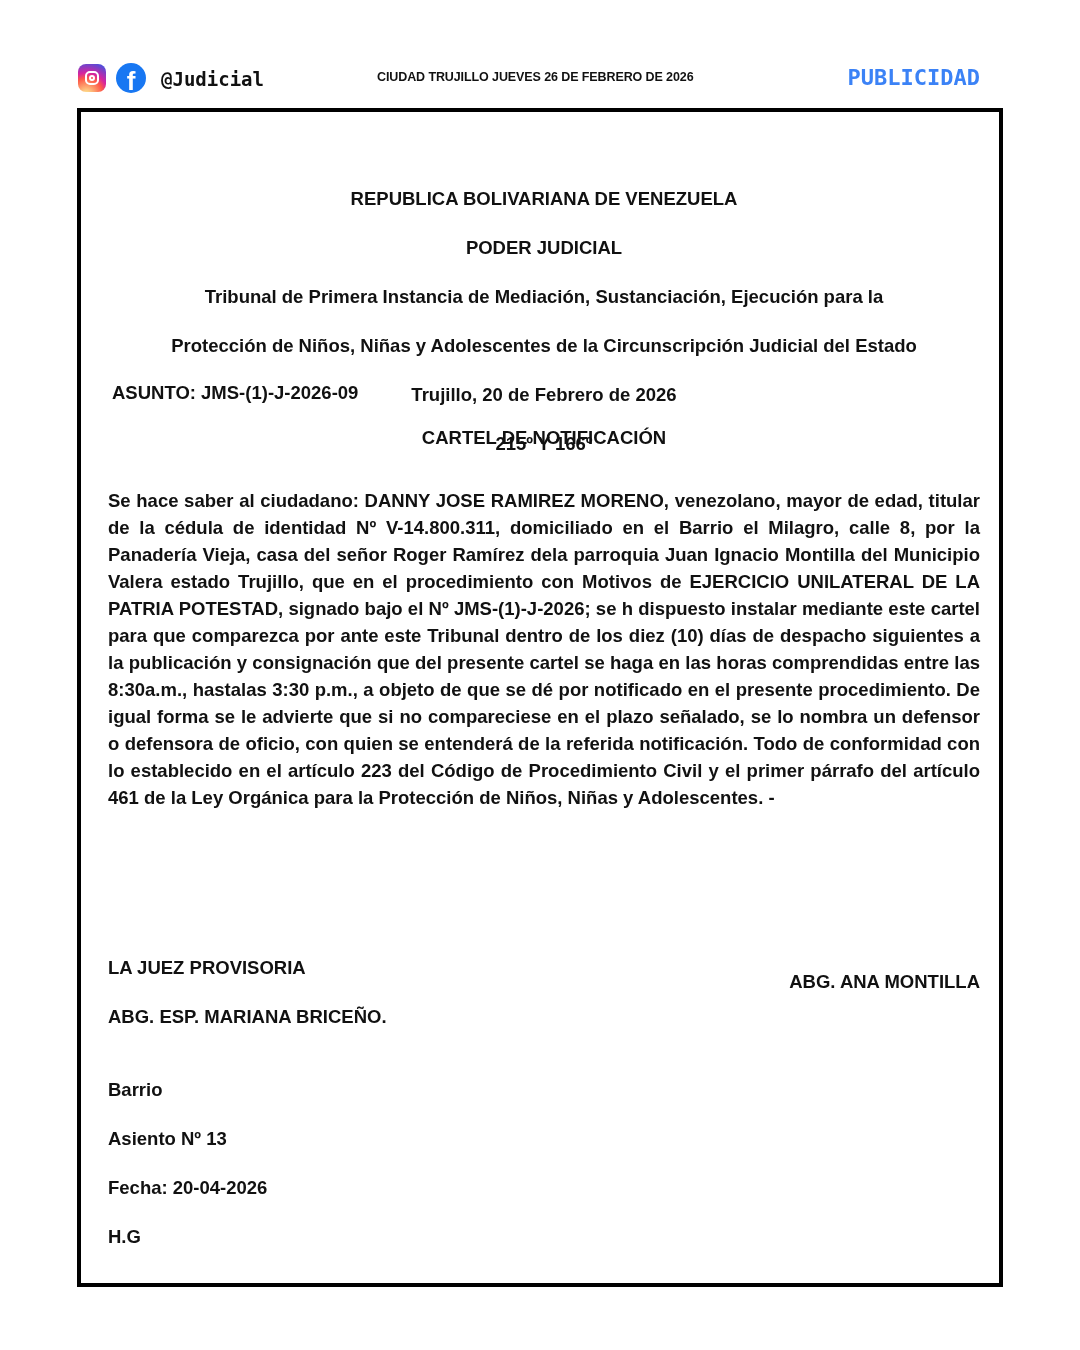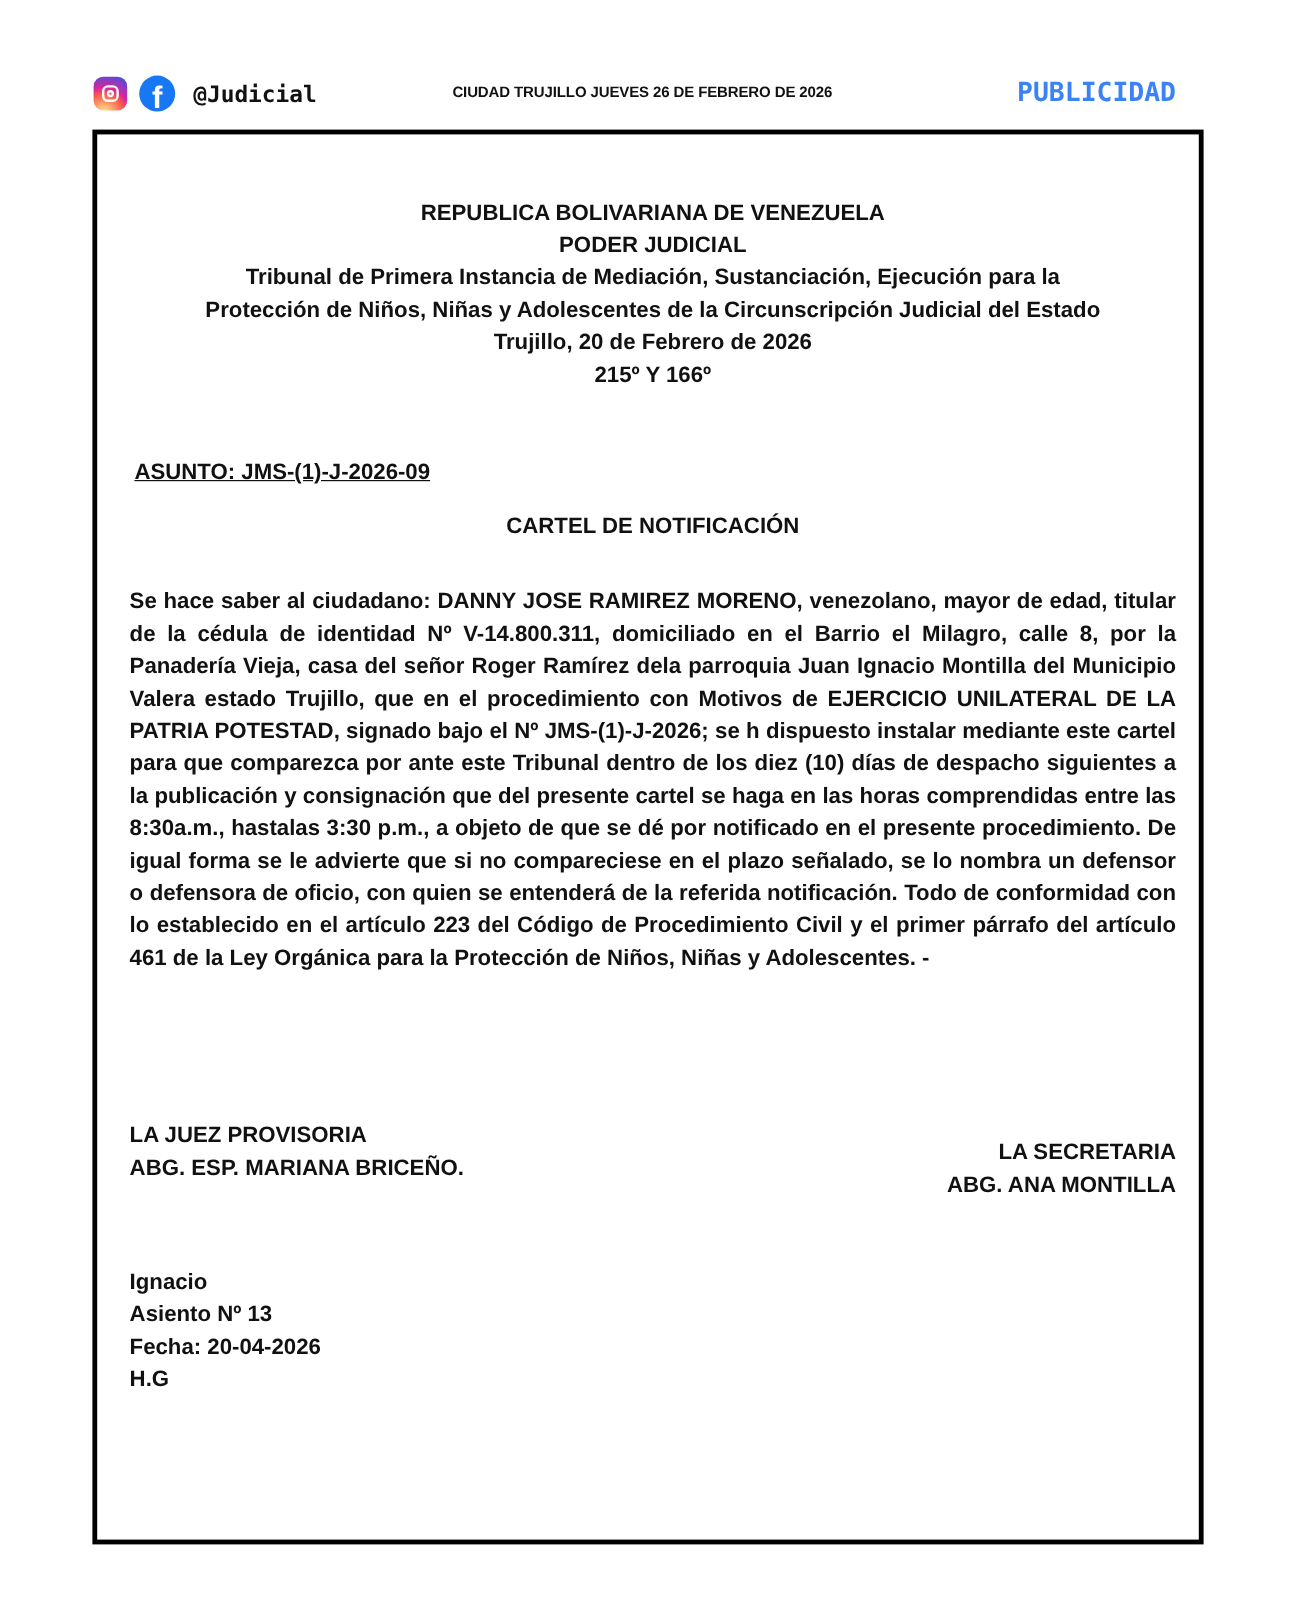--- a/index.html
+++ b/index.html
@@ -10,27 +10,27 @@
   .ig .dot { position:absolute; left:11px; top:11px; width:6px; height:6px; border:2px solid #fff; border-radius:50%; box-sizing:border-box; }
   .fb { position:absolute; left:116px; top:63px; width:30px; height:30px; border-radius:50%; background:#1877F2; color:#fff;
         font-family:"Liberation Sans", sans-serif; font-weight:bold; font-size:26px; line-height:36px; text-align:center; overflow:hidden; }
   .handle { position:absolute; left:161px; top:68px; font-family:"DejaVu Sans Mono", monospace; font-weight:bold; font-size:19px; color:#111; }
   .dateline { position:absolute; left:377px; top:70px; font-family:"Liberation Sans", sans-serif; font-weight:bold; font-size:12.5px; color:#111; letter-spacing:-0.1px; }
   .publi { position:absolute; right:100px; top:65px; font-family:"DejaVu Sans Mono", monospace; font-weight:bold; font-size:22px; color:#3b82f6; }
   .box { position:absolute; left:77px; top:108px; width:926px; height:1179px; border:4px solid #000; box-sizing:border-box; }
   .content { position:absolute; left:108px; width:872px; font-family:"Liberation Sans", sans-serif; font-weight:bold; font-size:18.5px; line-height:27px; color:#111; }
   .center { text-align:center; }
   .head-block { top:163px; }
-  .asunto { top:379px; left:112px;text-decoration:underline; }
+  .asunto { top:379px; left:112px; }
   .cartel { top:424px; }
   .body-text { top:487px; text-align:justify; }
   .juez { top:932px; }
   .secretaria { top:946px; text-align:right; }
   .diario { top:1054px; }
-  .line { display:block; }
+  .line { display:block;margin-top:22px; }
 </style>
 </head>
 <body>
 
 <div class="ig">
   <div class="ring"></div>
   <div class="dot"></div>
 </div>
 <div class="fb">f</div>
 <div class="handle">@Judicial</div>
@@ -53,22 +53,21 @@
 <div class="content center cartel">CARTEL DE NOTIFICACIÓN</div>
 
 <div class="content body-text"> Se hace saber al ciudadano: DANNY JOSE RAMIREZ MORENO, venezolano, mayor de edad, titular de la cédula de identidad Nº V-14.800.311, domiciliado en el Barrio el Milagro, calle 8, por la Panadería Vieja, casa del señor Roger Ramírez dela parroquia Juan Ignacio Montilla del Municipio Valera estado Trujillo, que en el procedimiento con Motivos de EJERCICIO UNILATERAL DE LA PATRIA POTESTAD, signado bajo el Nº JMS-(1)-J-2026; se h dispuesto instalar mediante este cartel para que comparezca por ante este Tribunal dentro de los diez (10) días de despacho siguientes a la publicación y consignación que del presente cartel se haga en las horas comprendidas entre las 8:30a.m.,  hastalas 3:30 p.m., a objeto de que se dé por notificado en el presente procedimiento. De igual forma se le advierte que si no compareciese en el plazo señalado, se lo nombra un defensor o defensora de oficio, con quien se entenderá de la referida notificación. Todo de conformidad con lo establecido en el artículo 223 del Código de Procedimiento Civil y el primer párrafo del artículo 461 de la Ley Orgánica para la Protección de Niños, Niñas y Adolescentes. -</div>
 
 <div class="content juez">
   <span class="line">LA JUEZ PROVISORIA</span>
   <span class="line">ABG. ESP. MARIANA BRICEÑO.</span>
 </div>
 
 <div class="content secretaria">
-  <span class="line">LA SECRETARIA</span>
   <span class="line">ABG. ANA MONTILLA</span>
 </div>
 
 <div class="content diario">
-  <span class="line">Ignacio</span>
+  <span class="line">Barrio</span>
   <span class="line">Asiento Nº 13</span>
   <span class="line">Fecha: 20-04-2026</span>
   <span class="line">H.G</span>
 </div>
 
 </body></html>

